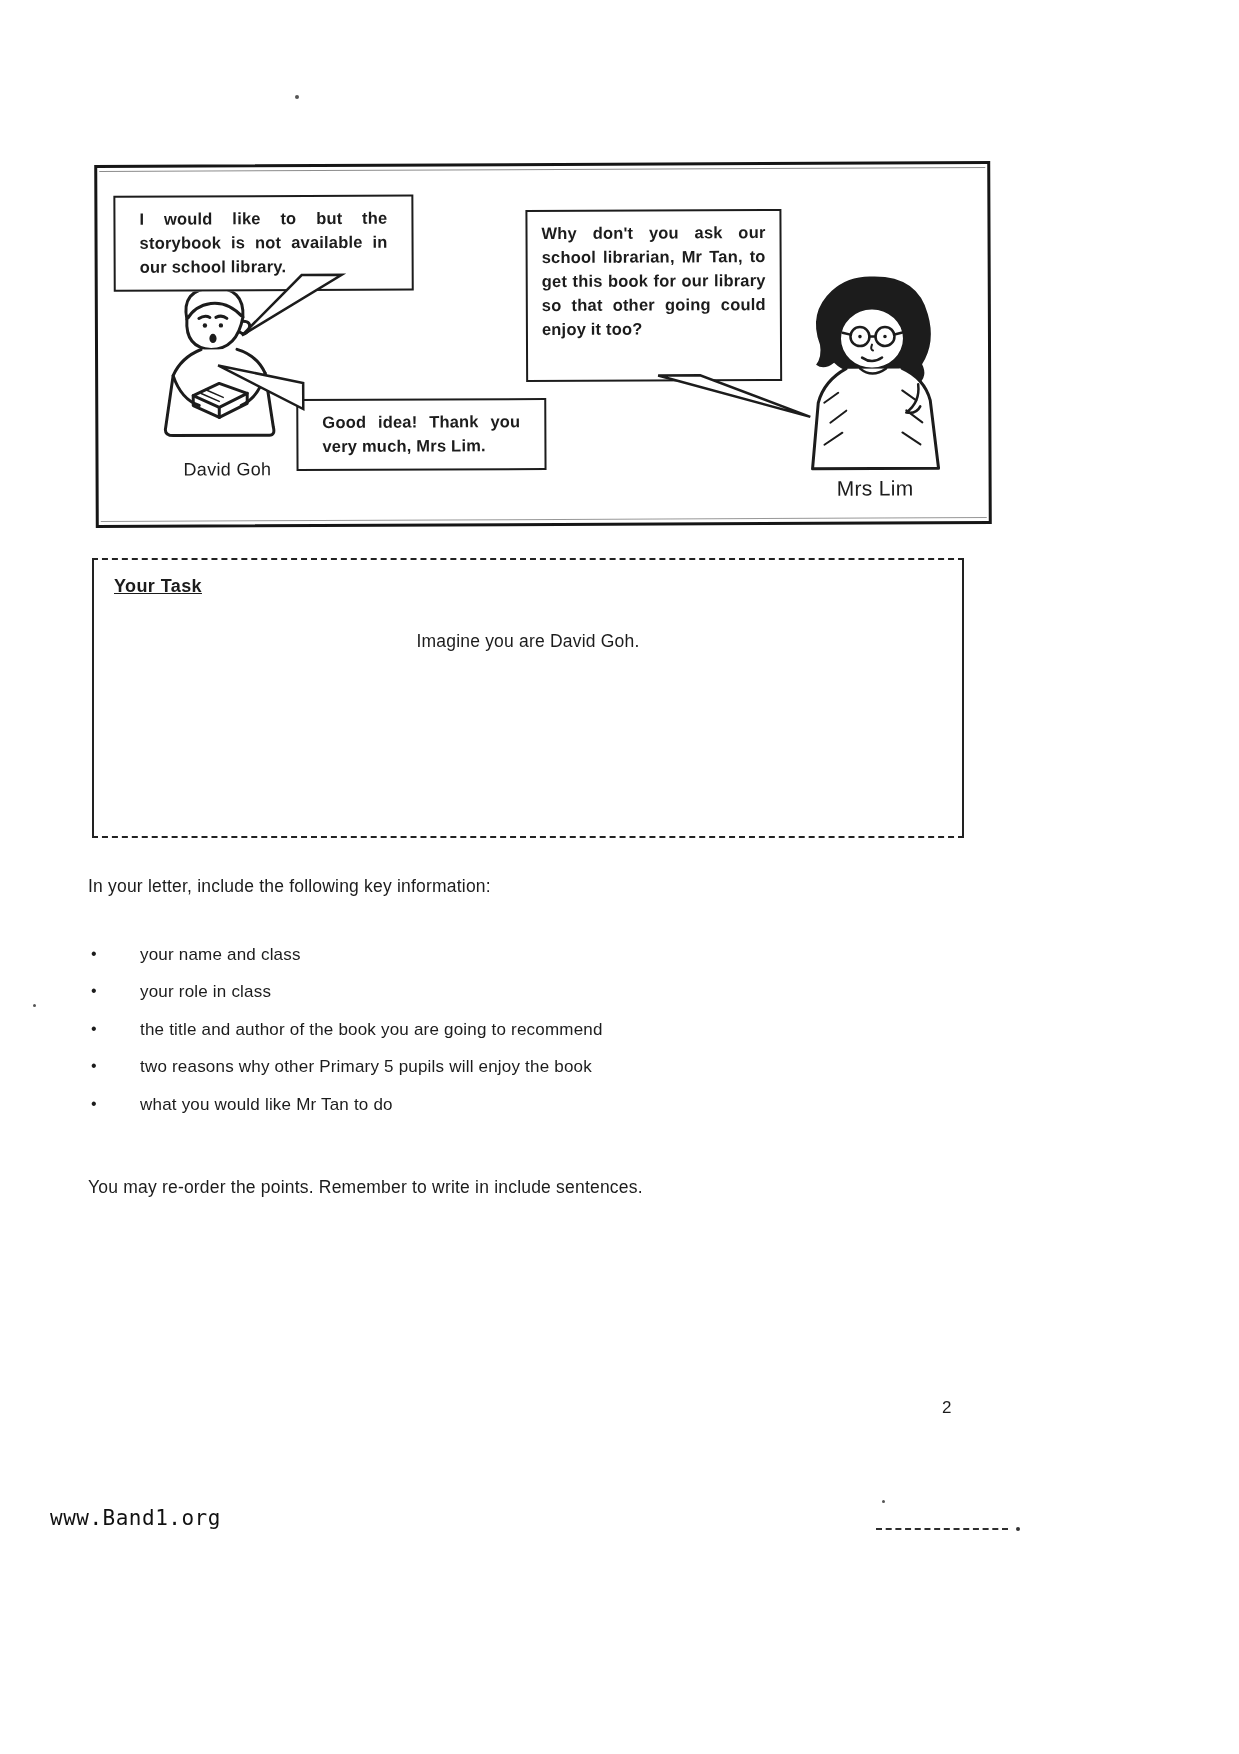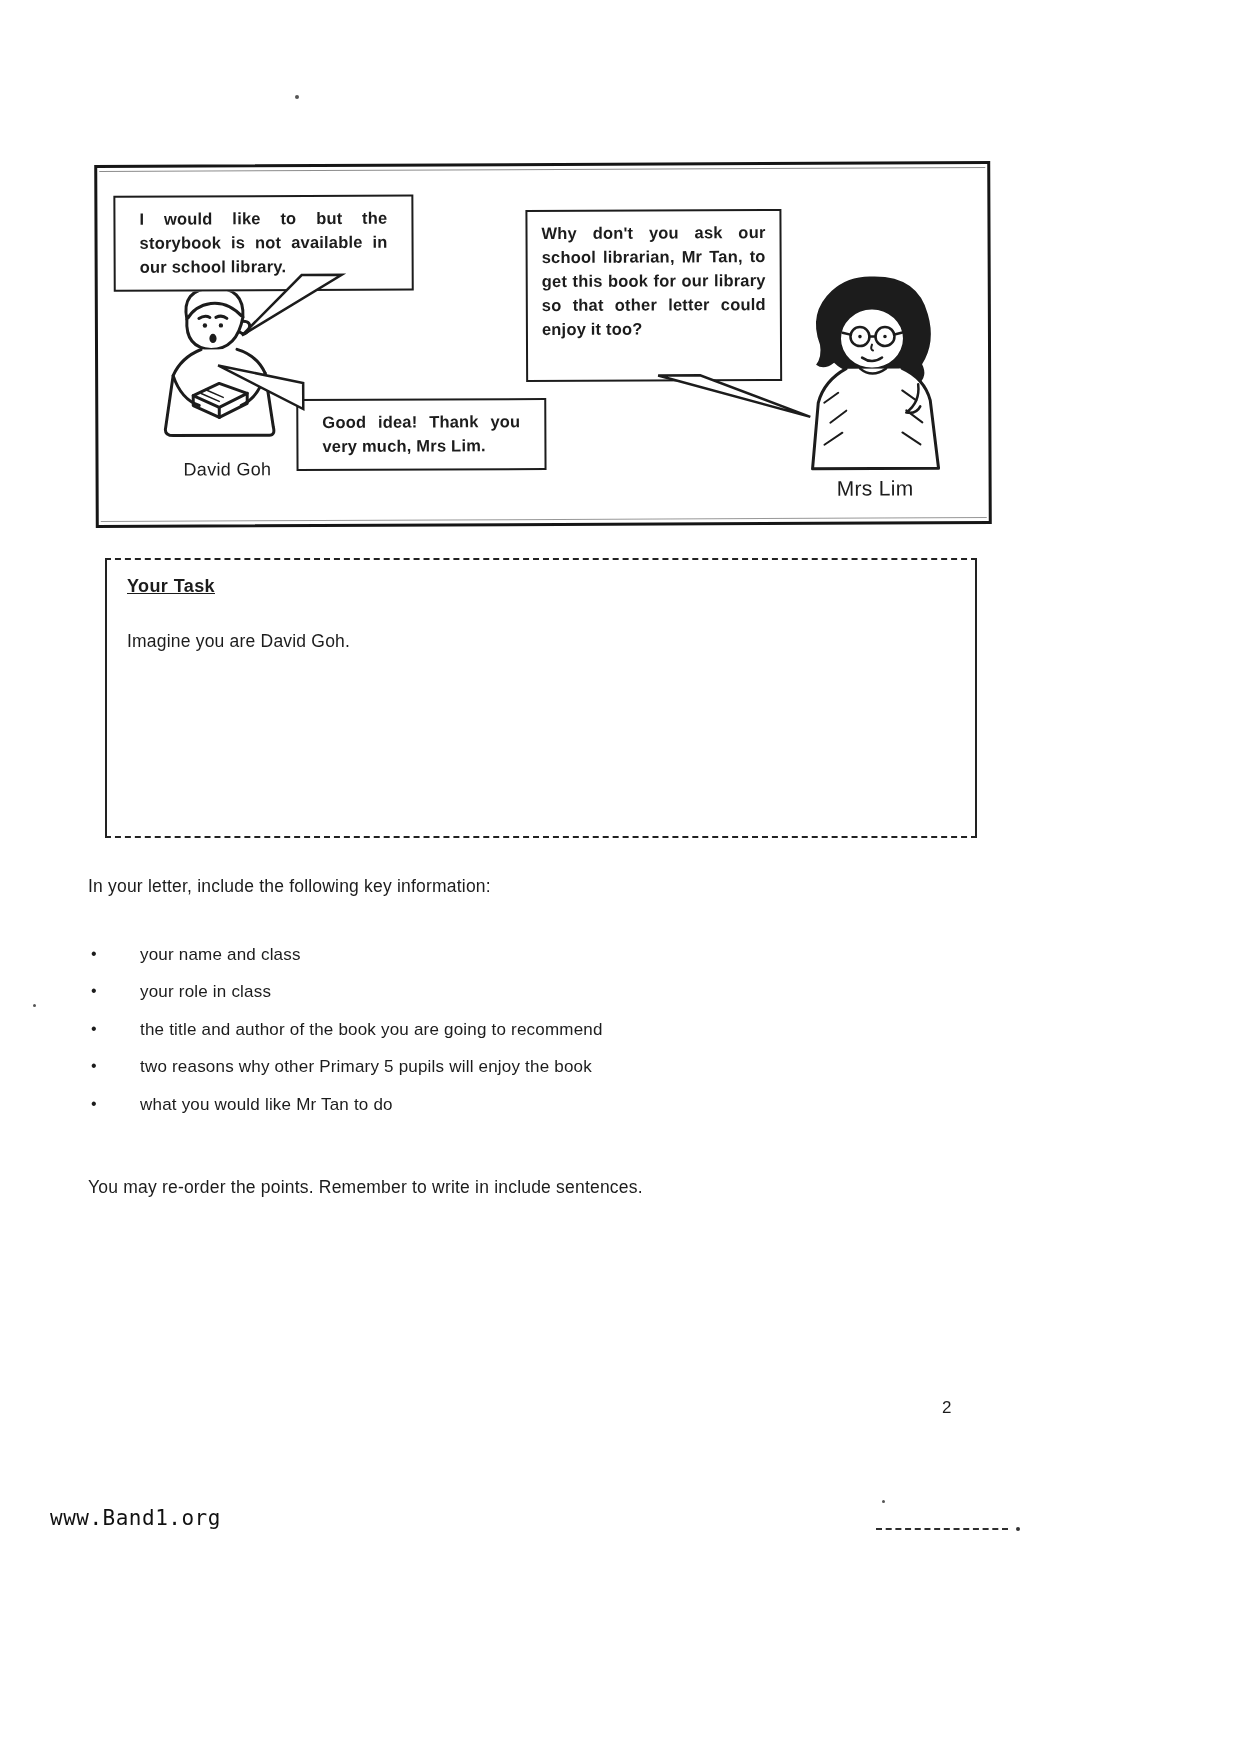--- a/index.html
+++ b/index.html
@@ -44,34 +44,34 @@
   .bubble-david-2{left:198px;top:232px;width:198px;}
   .tail{position:absolute;z-index:3;}
   .figure{position:absolute;z-index:1;}
   .figure-david{left:55px;top:112px;width:150px;height:170px;}
   .figure-mrslim{left:692px;top:108px;width:160px;height:200px;}
   .char-label{position:absolute;font-size:18px;z-index:2;letter-spacing:.3px;}
   .label-david{left:85px;top:292px;}
   .label-mrslim{left:738px;top:312px;font-size:21px;}
   
   .task-box{
-    position:absolute;left:105px;top:558px;width:828px;height:244px;
+    position:absolute;left:92px;top:558px;width:828px;height:244px;
     border:2.5px solid #222;
     border-top-style:dashed;
     border-bottom-style:dashed;
     background:#fff;
     padding:16px 20px;
   }
   .task-heading{
     margin:0 0 34px 0;
     font-size:18px;font-weight:700;
     text-decoration:underline;
     letter-spacing:.4px;
   }
-  .task-line{margin:0 0 36px 0;font-size:17.5px;letter-spacing:.2px;}
+  .task-line{margin:0 0 36px 0;font-size:17.5px;letter-spacing:.2px;text-align:center;}
   .task-line.bold{font-weight:700;margin-bottom:38px;}
   .task-line.last{margin-bottom:0;}
   
   .instructions{position:absolute;left:88px;top:876px;width:730px;}
   .intro{margin:0 0 48px 0;font-size:17.5px;letter-spacing:.2px;}
   ul.key-points{list-style:none;margin:0;padding:0;}
   ul.key-points li{
     position:relative;
     padding-left:52px;
     margin-bottom:17px;
@@ -111,21 +111,21 @@
 
     <div class="bubble bubble-david-1">
       <span>I would like to but the storybook is not available in our school library.</span>
     </div>
 
     <svg class="tail" style="left:138px;top:106px;" width="120" height="64" viewBox="0 0 120 64">
       <polygon points="66,2 106,2 6,62" fill="#fff" stroke="#1c1c1c" stroke-width="2.5"></polygon>
     </svg>
 
     <div class="bubble bubble-mrs-lim">
-      <span>Why don't you ask our school librarian, Mr Tan, to get this book for our library so that other letter could enjoy it too?</span>
+      <span>Why don't you ask our school librarian, Mr Tan, to get this book for our library so that other going could enjoy it too?</span>
     </div>
 
     <svg class="tail" style="left:556px;top:208px;" width="160" height="48" viewBox="0 0 160 48">
       <polygon points="4,2 46,2 156,44" fill="#fff" stroke="#1c1c1c" stroke-width="2.5"></polygon>
     </svg>
 
     <div class="bubble bubble-david-2">
       <span>Good idea! Thank you very much, Mrs Lim.</span>
     </div>
 

